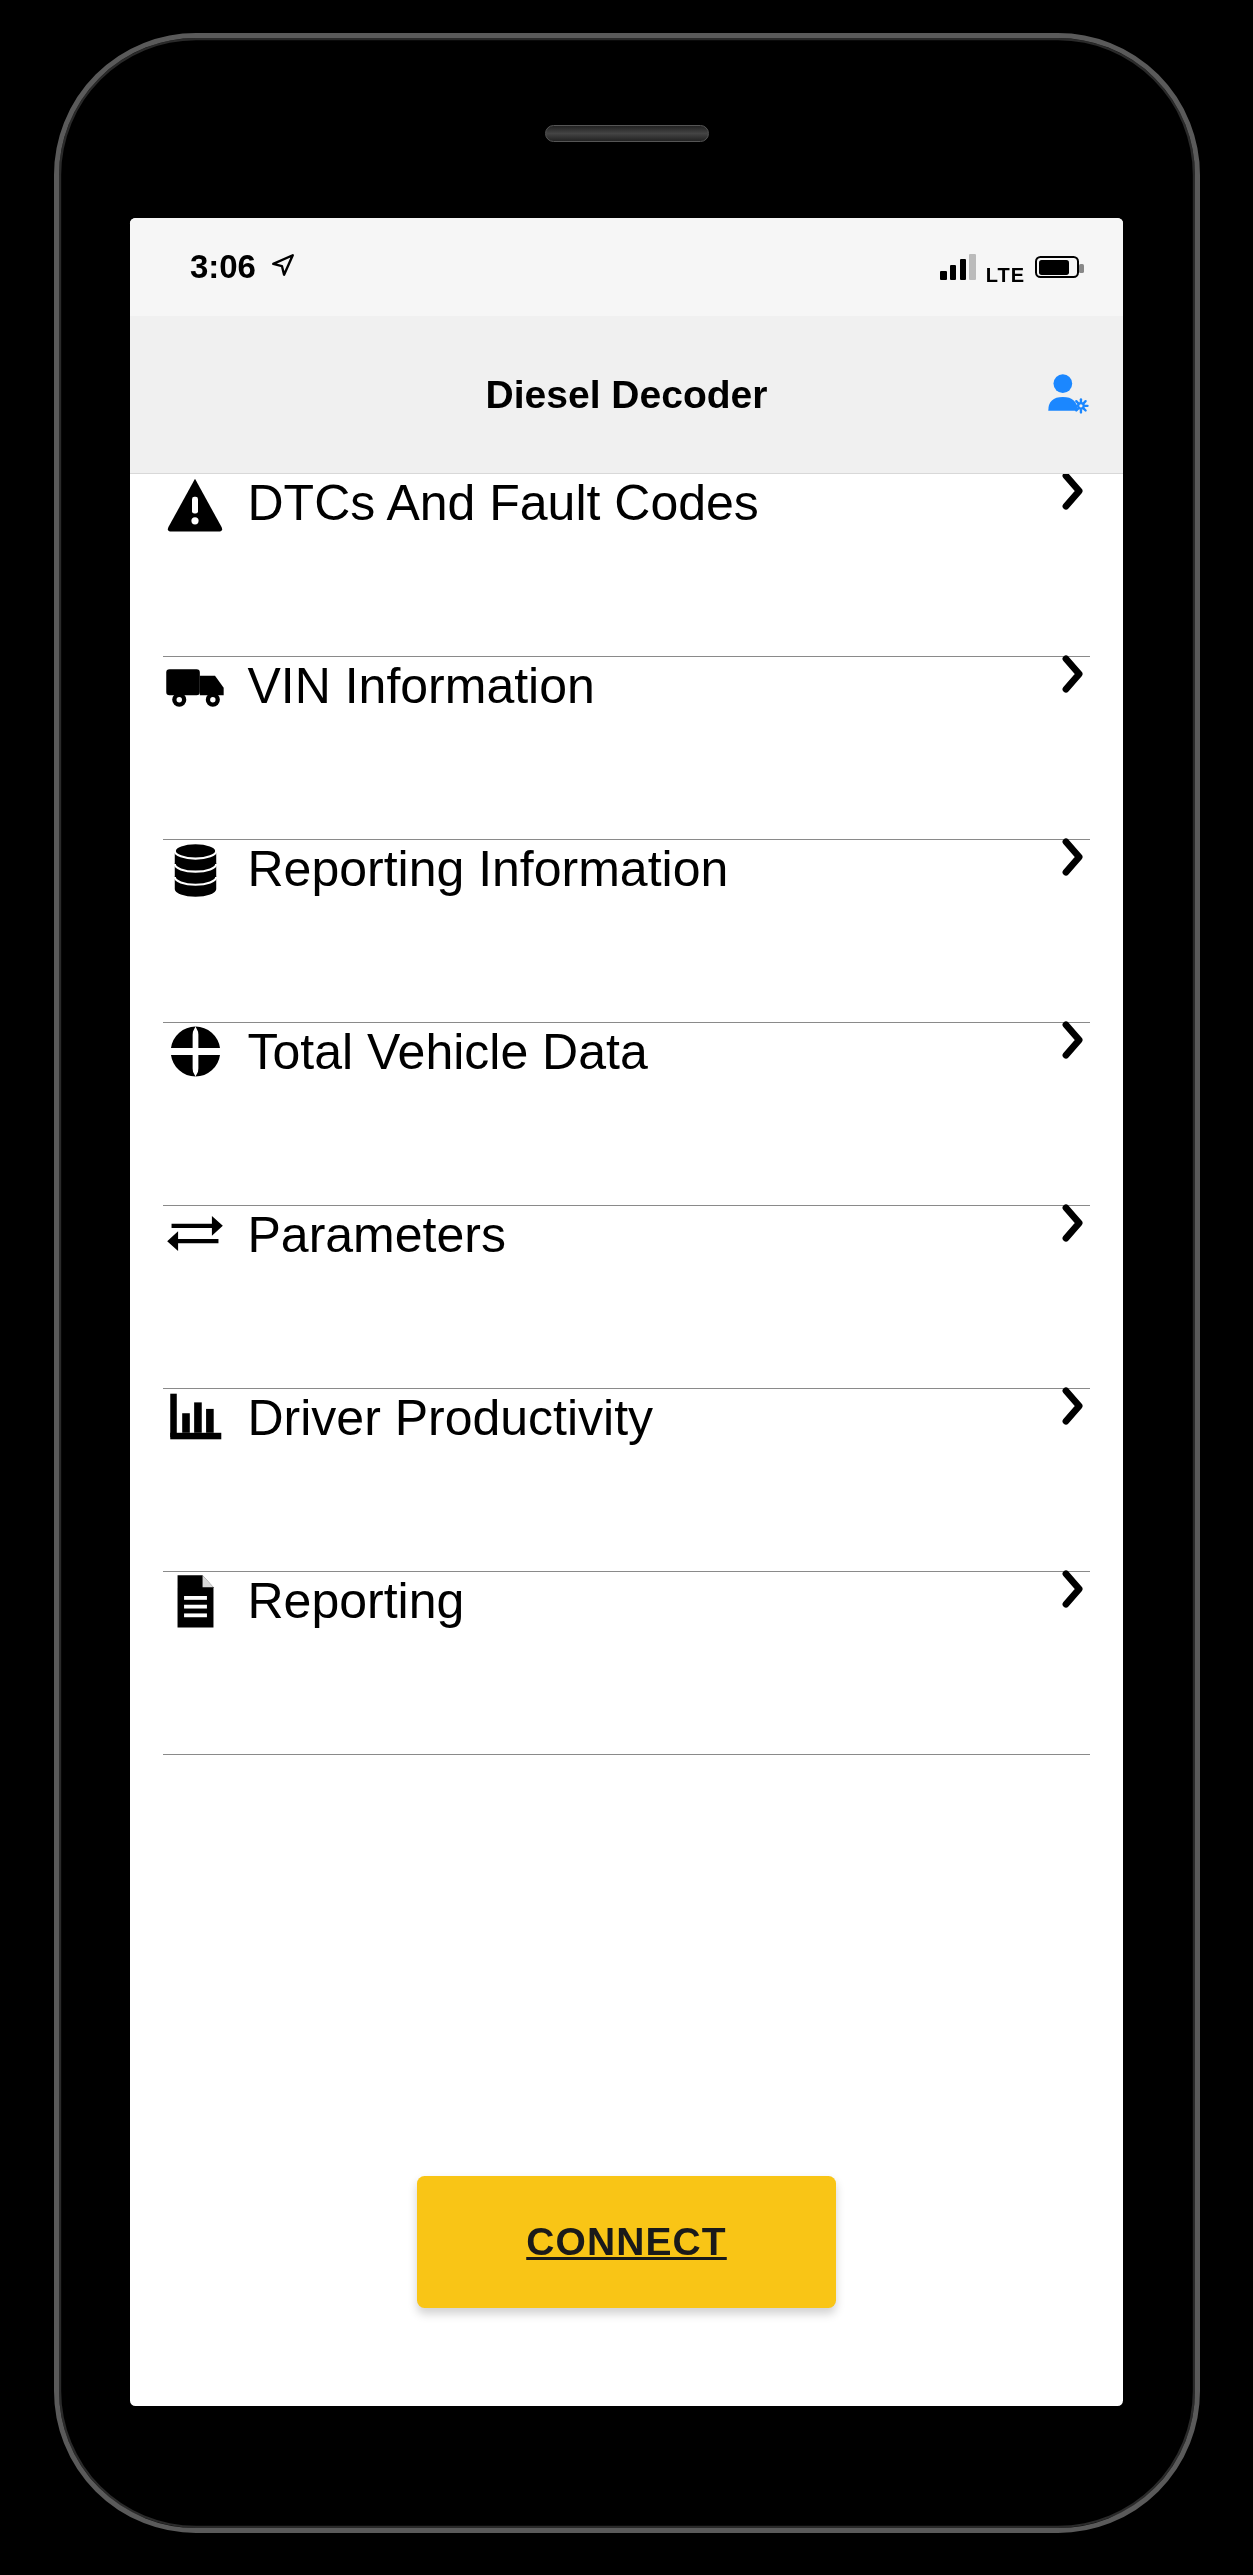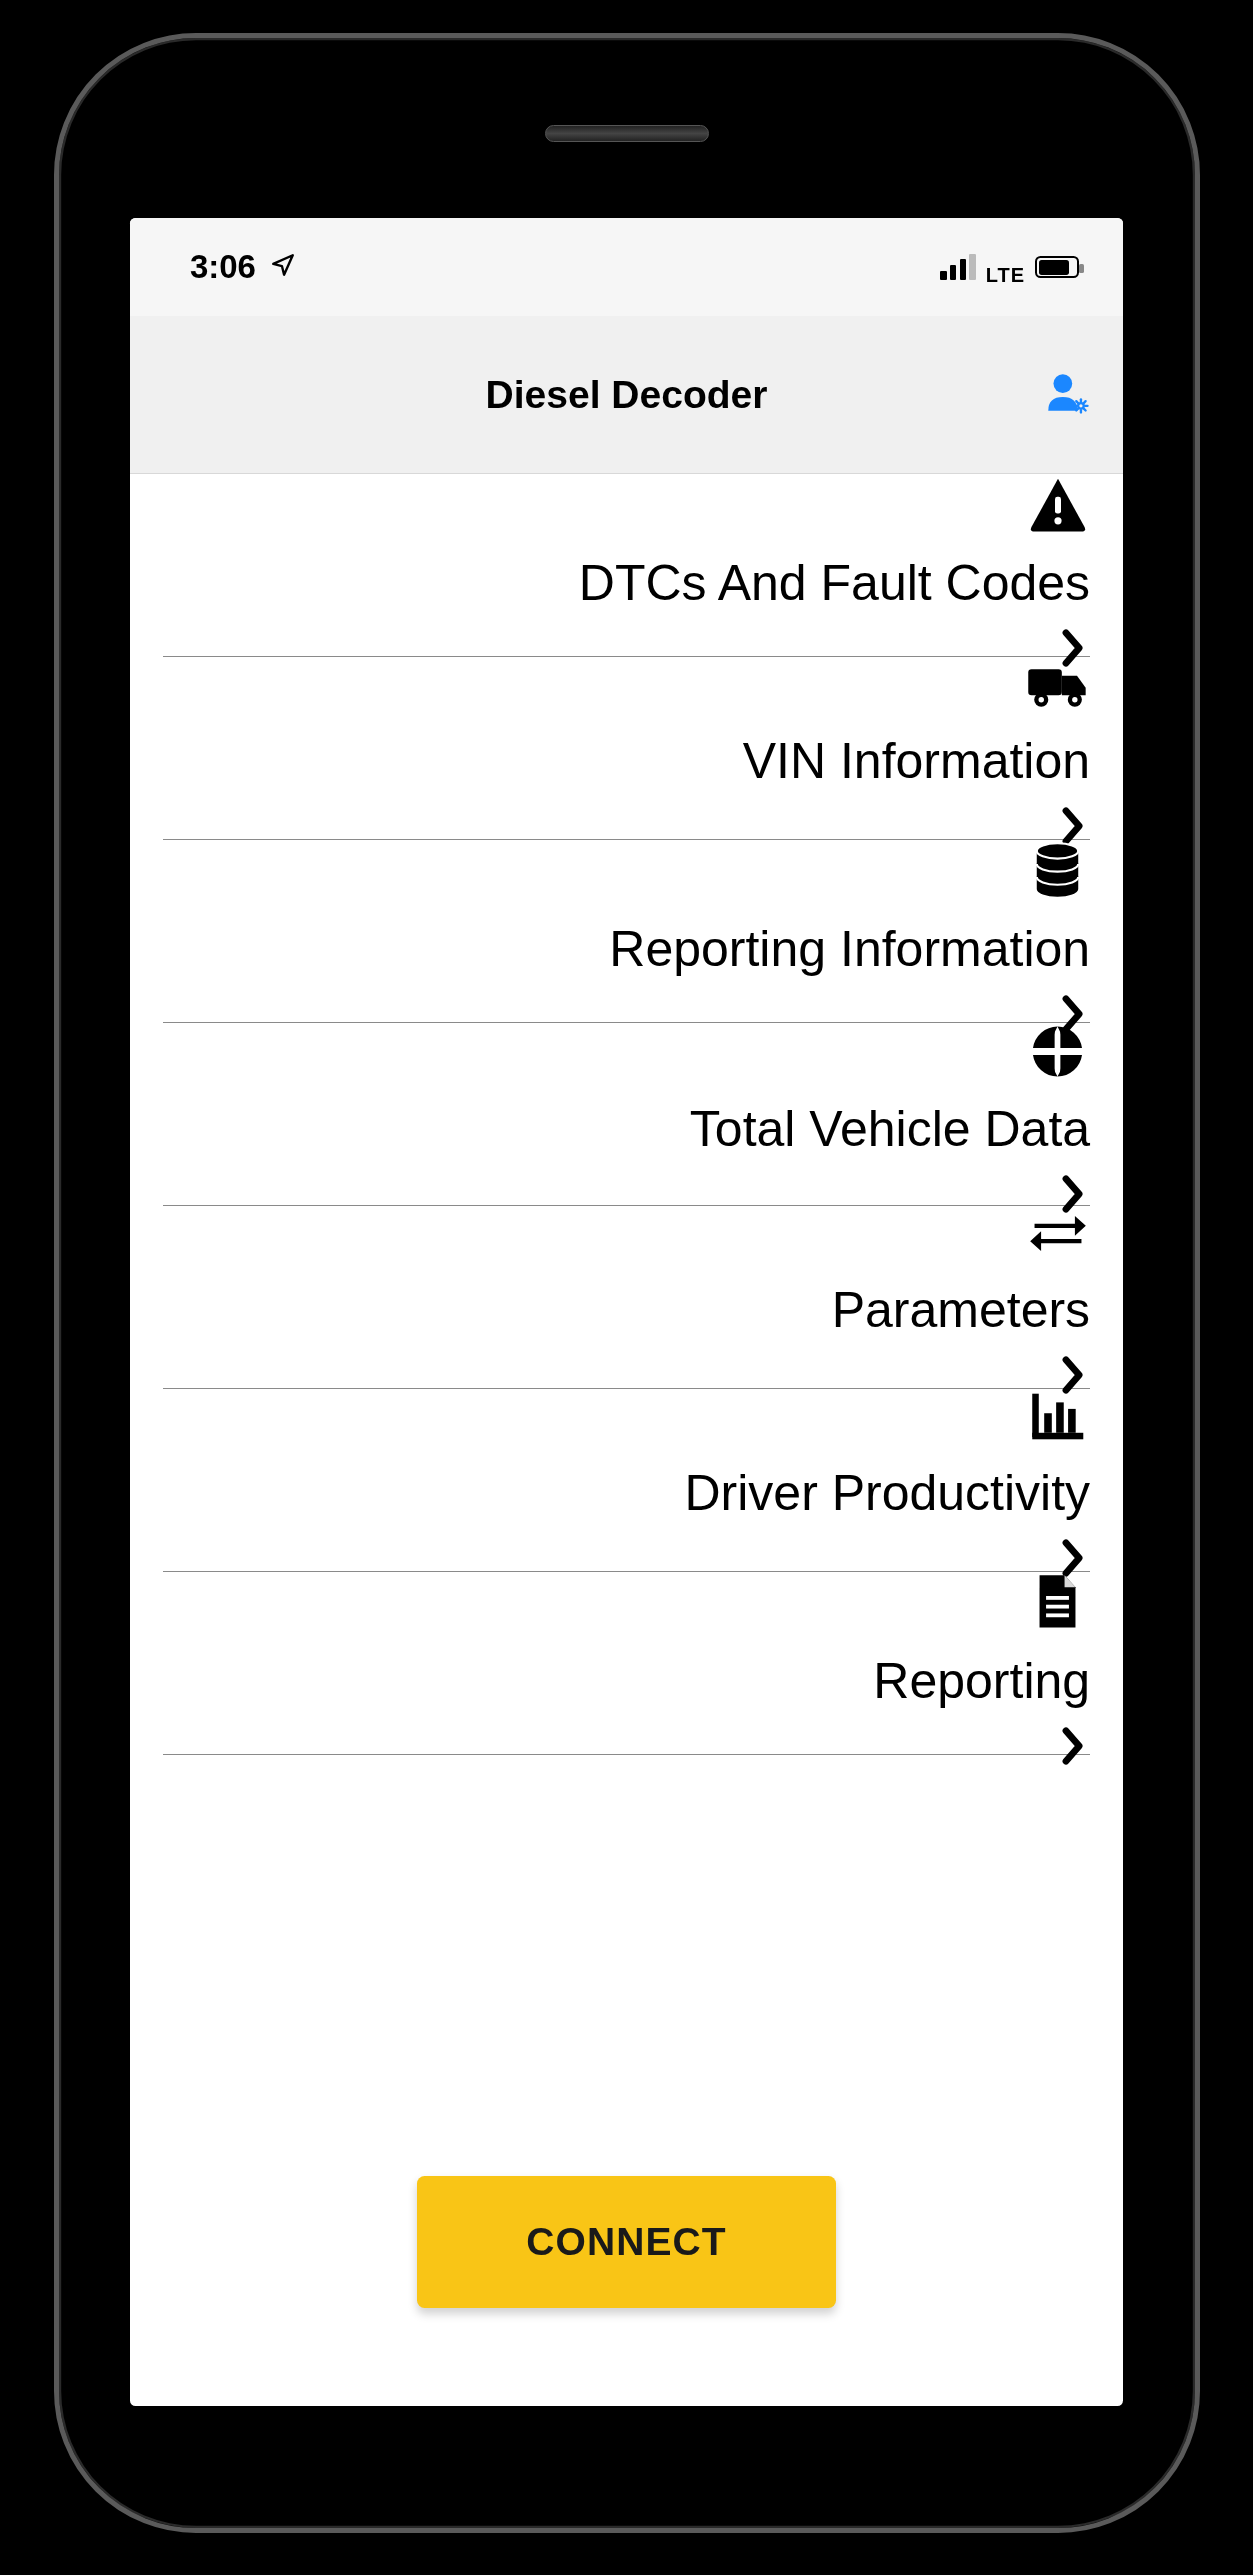--- a/index.html
+++ b/index.html
@@ -136,26 +136,25 @@
     cursor: pointer;
   }
   
   .menu-list {
     flex: 1;
     background: #fff;
     padding: 0 33px;
   }
   .menu-item {
     display: flex;
-    align-items: flex-end;
+    align-items: flex-start;
     height: 183px;
     border-bottom: 1.6px solid #8a8a8a;
     cursor: pointer;
     gap: 19.6px;
-    flex-direction: column;
   }
   .menu-icon-wrap {
     width: 65px;
     display: flex;
     justify-content: center;
     align-items: center;
   }
   .menu-label {
     flex: 1;
     font-size: 50px;
@@ -177,20 +176,21 @@
     background: #f9c516;
     color: #1a1a1a;
     font-size: 39px;
     font-weight: 700;
     letter-spacing: 1.1px;
     border: none;
     border-radius: 7.6px;
     padding: 44px 109px;
     box-shadow: 0 5.5px 9.8px rgba(0,0,0,0.18);
     cursor: pointer;
+    text-decoration: underline;
   }
   .loc-arrow svg { width: 26px; height: 26px; }
 </style>
 </head>
 <body>
 
 <div class="phone-frame">
   <div class="phone-inner">
     <div class="speaker"></div>
 

